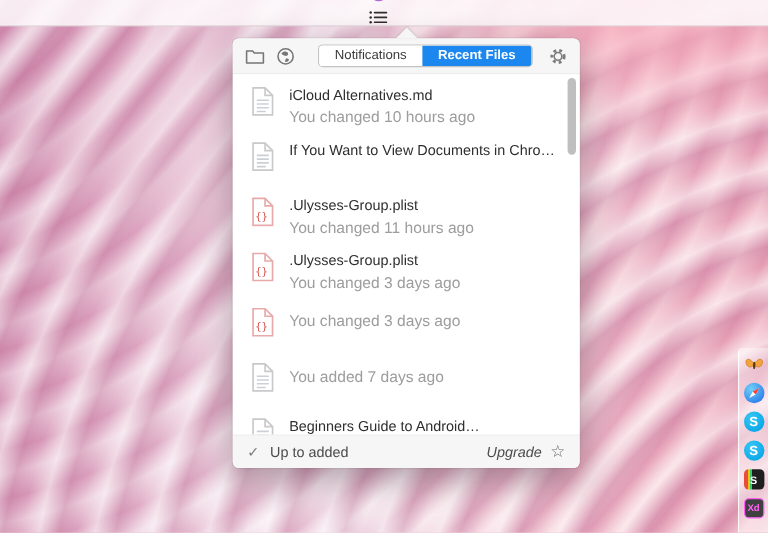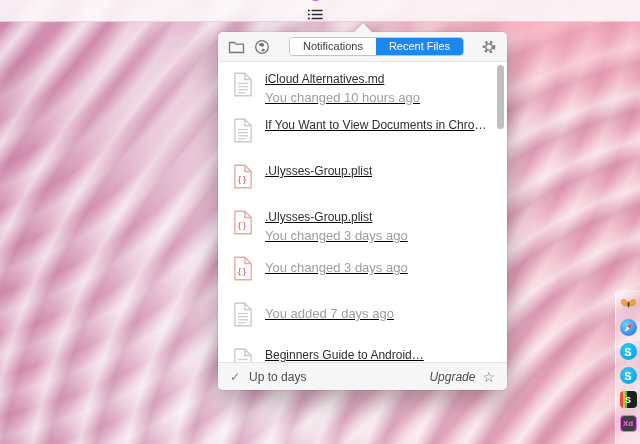--- a/index.html
+++ b/index.html
@@ -28,45 +28,45 @@
   }
   .mb-item{height:22px;display:flex;align-items:center;padding:0 3px;}
   .mb-item svg{display:block;}
   .mb-text{font-size:12px;color:#1d1d1f;letter-spacing:.2px;}
   .mb-small{font-size:11px;color:#1d1d1f;}
   .mb-dropbox{background:#1486ef;padding:0 6px;}
   .siri-dot{width:15px;height:15px;border-radius:50%;
     background:radial-gradient(circle at 32% 30%, #9be2ff 0%, #4e8df5 42%, #c65ed6 75%, #54308a 100%);}
   
   .panel{
-    position:absolute;left:218px;top:32px;width:289px;height:358px;
+    position:absolute;left:194px;top:32px;width:289px;height:358px;
     background:#fff;border-radius:5px;
     box-shadow:0 10px 28px rgba(60,20,40,.38), 0 0 0 1px rgba(0,0,0,.06);
     font-size:12px;
   }
   .panel-arrow{
     position:absolute;top:-9px;left:136px;width:0;height:0;
     border-left:9px solid transparent;border-right:9px solid transparent;
     border-bottom:9px solid #f6f6f6;
     filter:drop-shadow(0 -1px 1px rgba(0,0,0,.12));
   }
   .panel-header{
     height:30px;background:#f6f6f6;border-radius:5px 5px 0 0;
     border-bottom:1px solid #e4e4e4;display:flex;align-items:center;
     padding:0 10px;box-sizing:border-box;gap:9px;
   }
   .hdr-icon{display:flex;align-items:center;cursor:default;}
   .seg{display:flex;border:1px solid #c3c3c3;border-radius:4px;overflow:hidden;
        height:17px;line-height:17px;font-size:11px;margin-left:10px;background:#fff;}
   .seg-btn{padding:0 13px;white-space:nowrap;}
   .seg-btn.inactive{background:#fff;color:#3c3c3c;}
-  .seg-btn.active{background:#1c87ee;color:#fff;font-weight:400;}
+  .seg-btn.active{background:#1c87ee;color:#fff;font-weight:700;}
   .gear{margin-left:auto;display:flex;align-items:center;}
   
-  .list{position:absolute;top:30px;bottom:28px;left:0;right:0;overflow:hidden;background:#fff;text-decoration:underline;}
+  .list{position:absolute;top:30px;bottom:28px;left:0;right:0;overflow:hidden;background:#fff;}
   .row{display:flex;gap:12px;align-items:flex-start;padding:10px 14px 10px 15px;box-sizing:border-box;height:46px;}
   .row .ficon{flex:none;margin-top:0;}
   .row .icon-doc,.row .icon-plist{display:none;}
   .row.doc .icon-doc{display:block;}
   .row.plist .icon-plist{display:block;}
   .ftxt{min-width:0;}
   .title{font-size:12px;color:#2e2e2e;white-space:nowrap;overflow:hidden;text-overflow:ellipsis;max-width:222px;}
   .meta{font-size:13px;color:#9d9d9d;margin-top:4px;}
   .scroll-thumb{position:absolute;right:3px;top:3px;width:7px;height:64px;border-radius:4px;background:#b4b4b4;opacity:.85;}
   
@@ -283,20 +283,21 @@
     <span class="ficon">
 
       <svg class="icon-plist" width="20" height="25" viewBox="0 0 16 20">
             <path d="M1.5 1 H9.5 L14.5 6 V19 H1.5 Z" fill="#fff" stroke="#e7a9a9" stroke-width="1.1"></path>
             <path d="M9.5 1 V6 H14.5" fill="none" stroke="#e7a9a9" stroke-width="1.1"></path>
             <text x="3" y="15.5" font-size="7" font-family="DejaVu Sans Mono, monospace" fill="#d9534f">{}</text>
           </svg>
     </span>
     <span class="ftxt">
       <div class="title">.Ulysses-Group.plist</div>
+      <div class="meta">You changed 11 hours ago</div>
     </span>
   </div>
 
   <div class="row plist">
     <span class="ficon">
 
       <svg class="icon-plist" width="20" height="25" viewBox="0 0 16 20">
             <path d="M1.5 1 H9.5 L14.5 6 V19 H1.5 Z" fill="#fff" stroke="#e7a9a9" stroke-width="1.1"></path>
             <path d="M9.5 1 V6 H14.5" fill="none" stroke="#e7a9a9" stroke-width="1.1"></path>
             <text x="3" y="15.5" font-size="7" font-family="DejaVu Sans Mono, monospace" fill="#d9534f">{}</text>
@@ -358,21 +359,21 @@
     <span class="ftxt">
       <div class="title">Beginners Guide to Android…</div>
       <div class="meta"></div>
     </span>
   </div>
 </div>
   <div class="scroll-thumb" style="top:33px;"></div>
 
   <div class="panel-footer">
     <span class="status-check">✓</span>
-    <span>Up to days</span>
+    <span>Up to added</span>
     <span class="upgrade-wrap">
       <span>Upgrade</span>
       <span class="star">☆</span>
     </span>
   </div>
 </div>
 
 <div class="dock">
   <div class="dock-icon">
     <svg width="17" height="15" viewBox="0 0 17 15">

